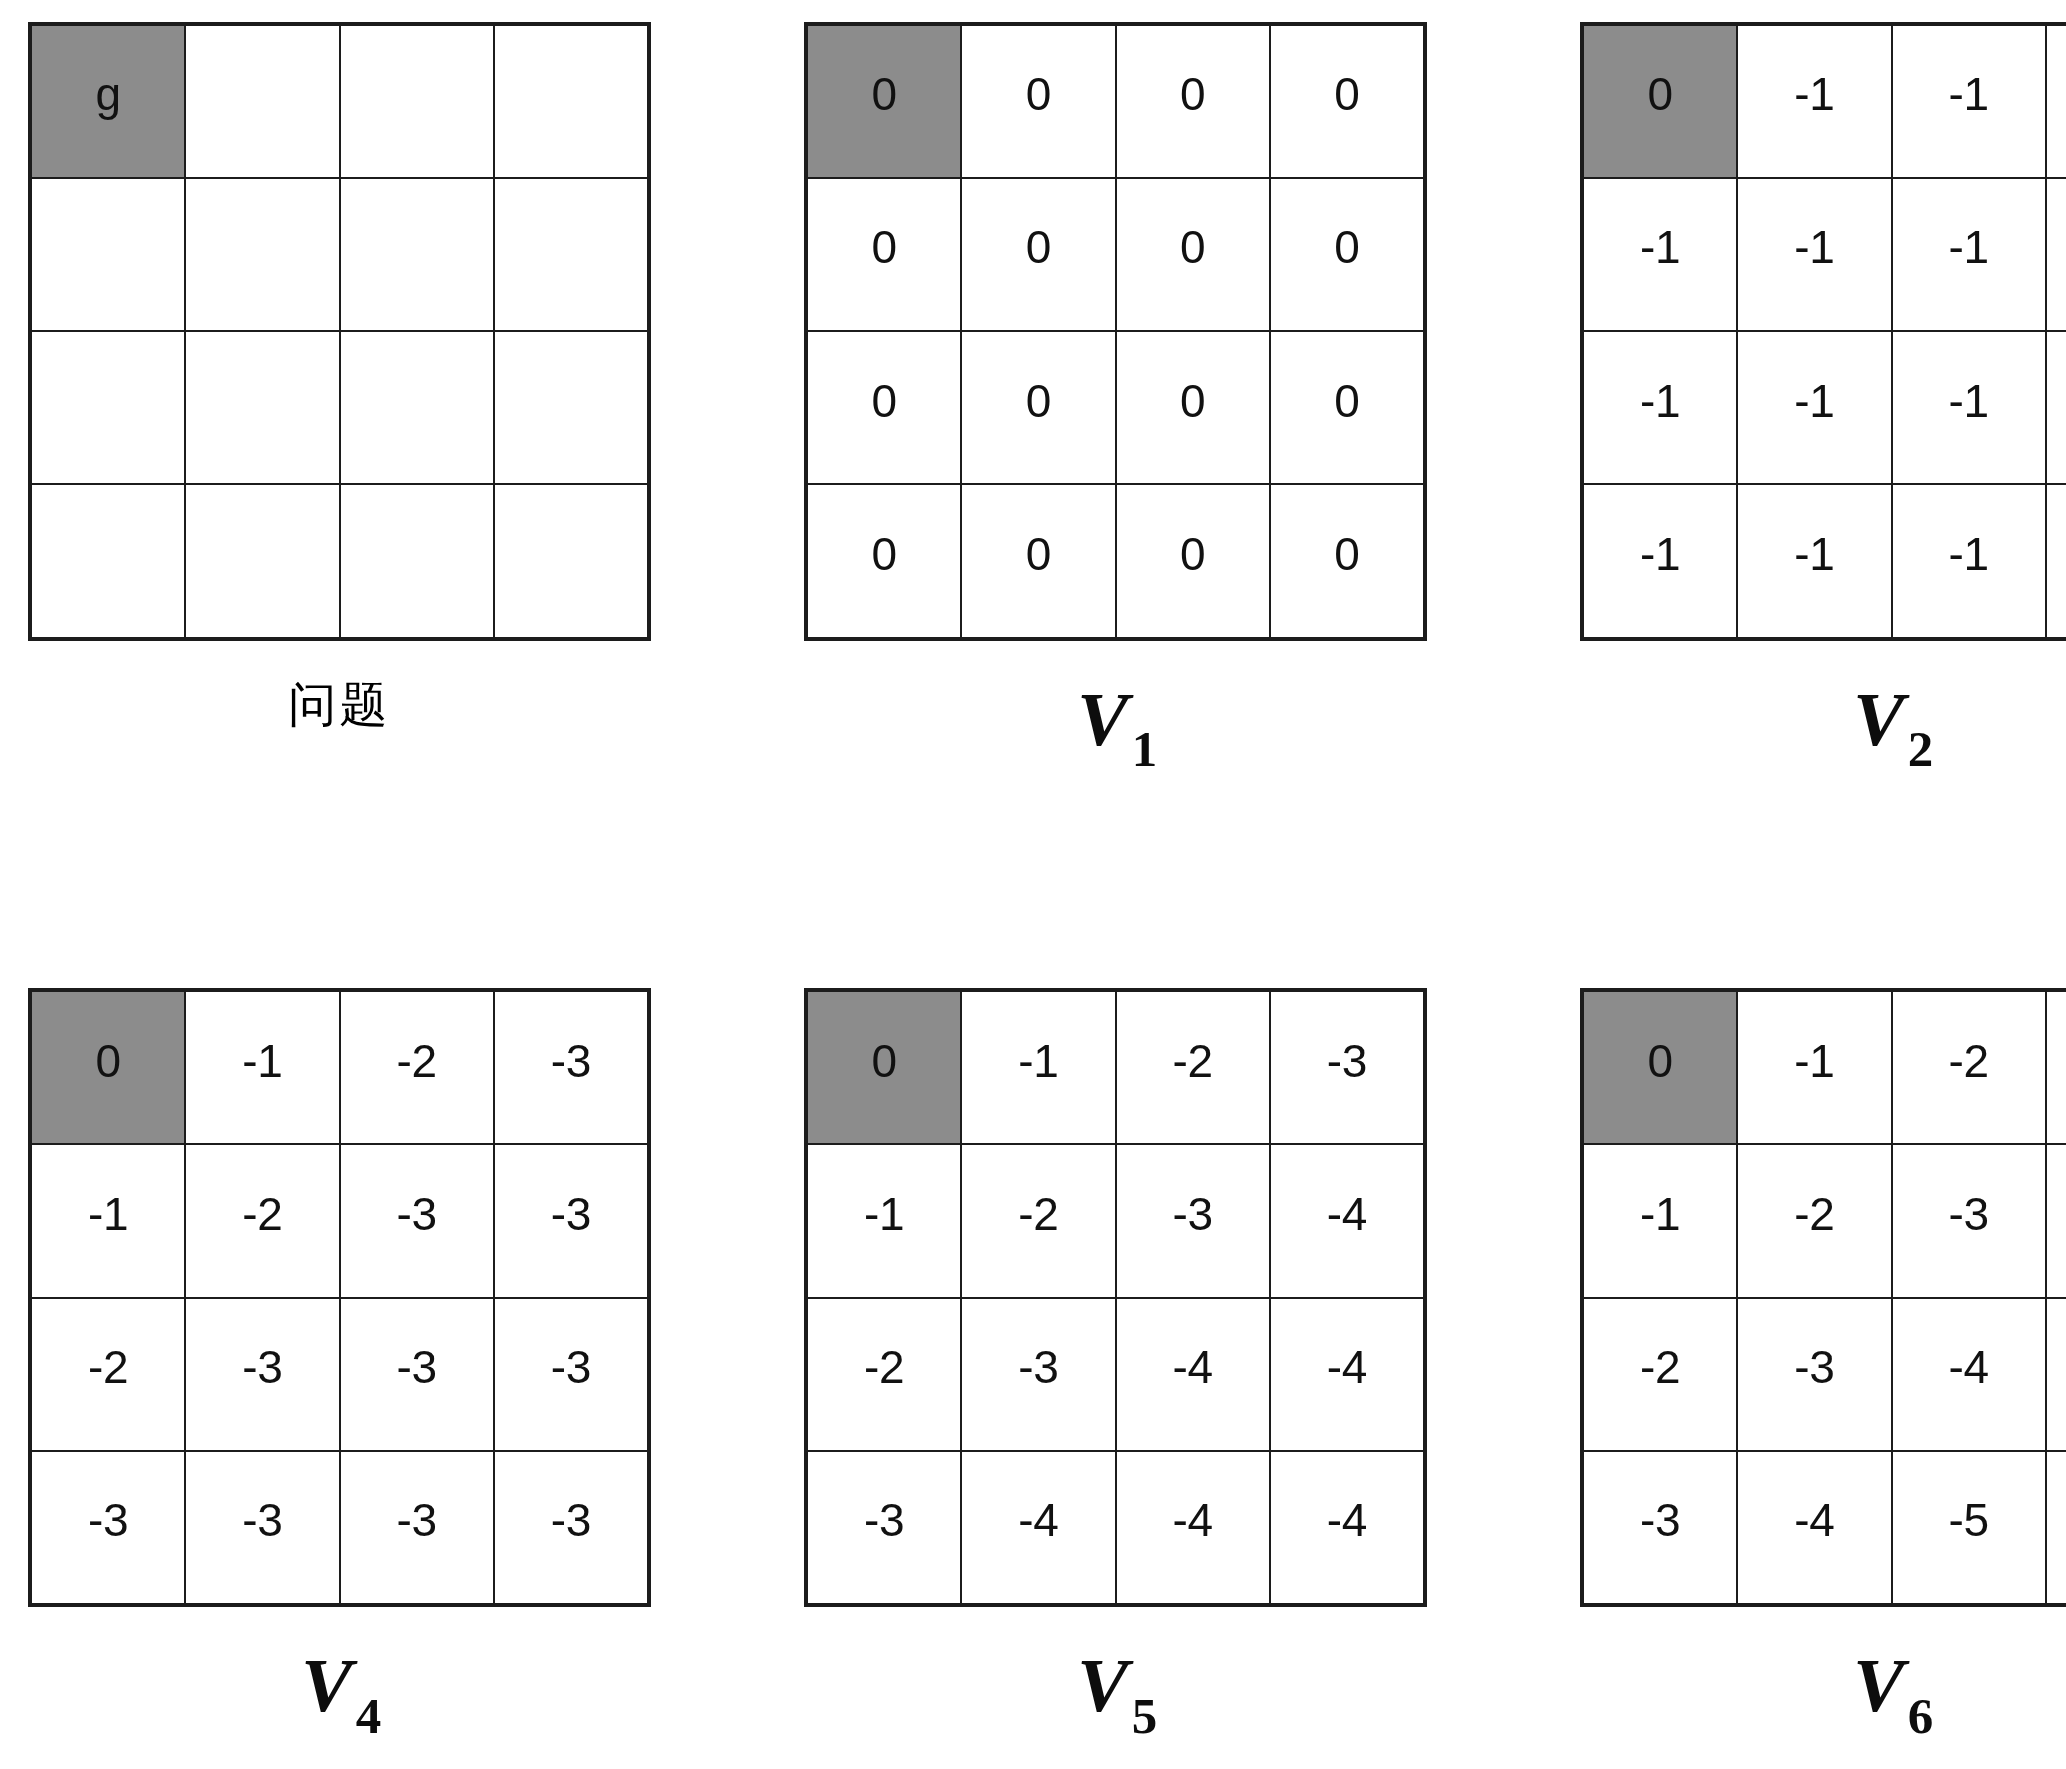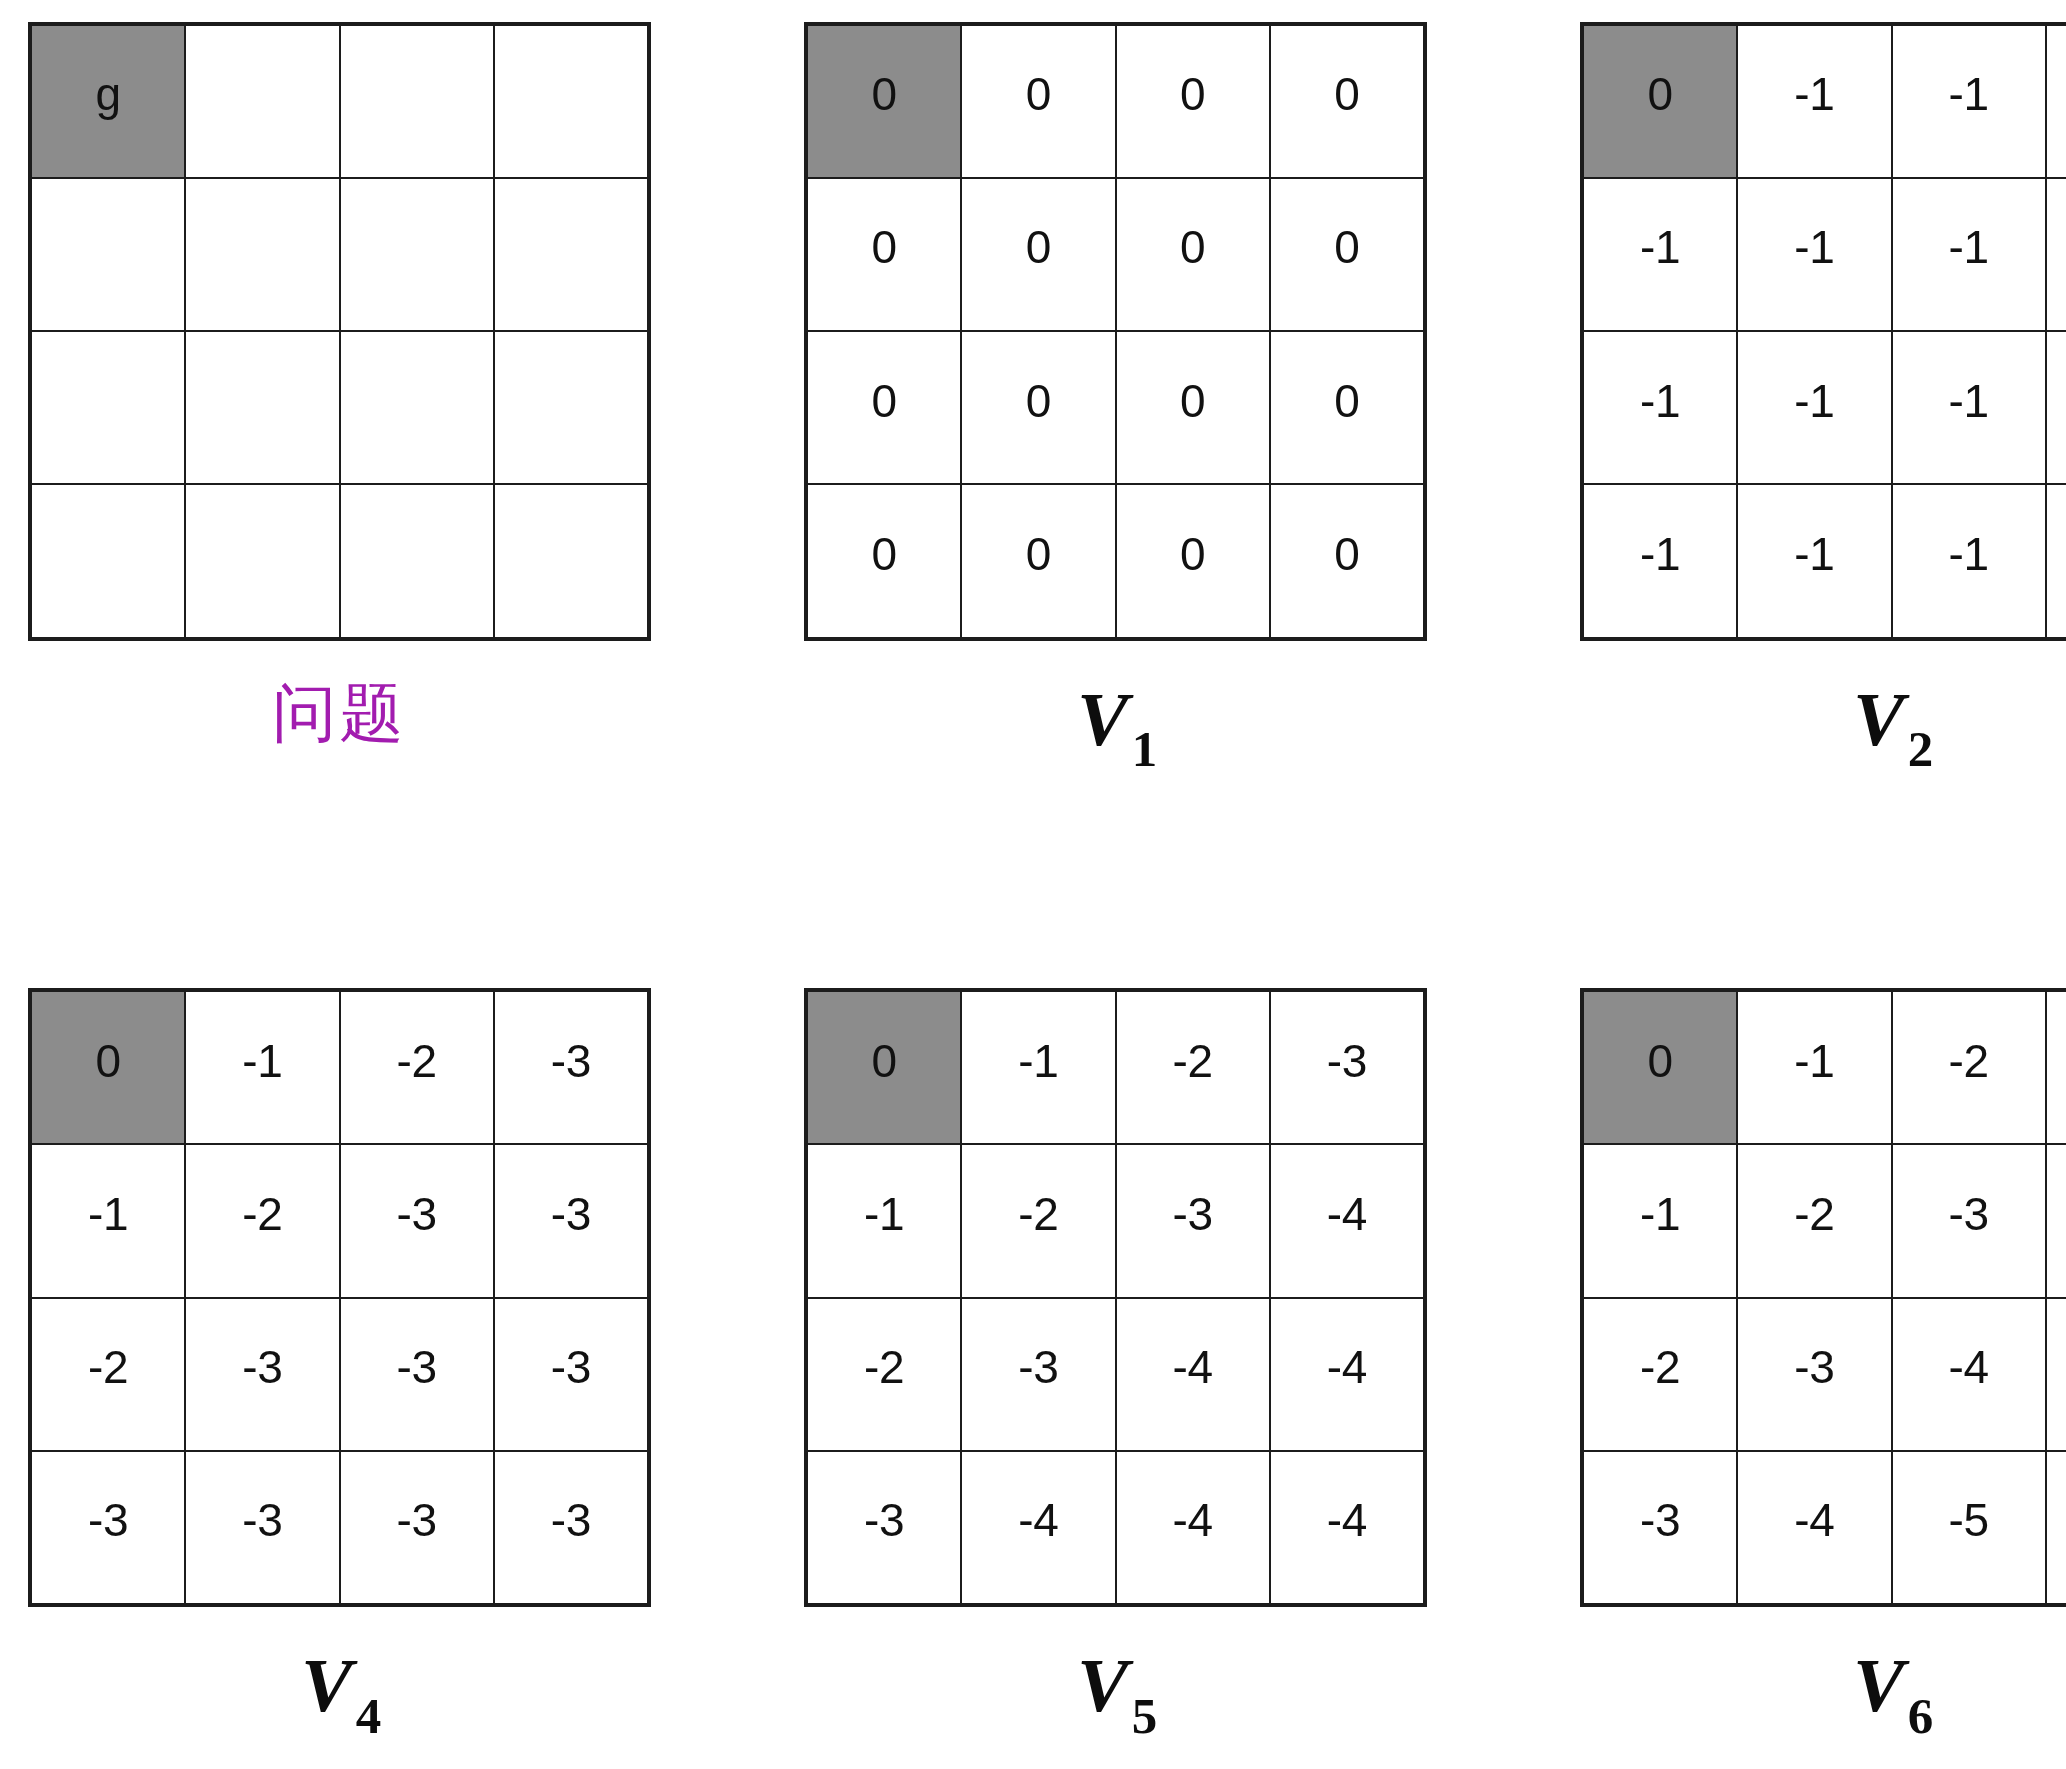--- a/index.html
+++ b/index.html
@@ -92,23 +92,23 @@
   .panel-caption {
     margin-top: 40px;
     height: 107px;
     display: flex;
     align-items: flex-start;
     justify-content: center;
     width: 100%;
   }
 
   .caption-cjk {
-    font-family: Liberation Sans, sans-serif;
-    font-size: 64px;
-    color: #a21caf;
+    font-family: Liberation Serif, serif;
+    font-size: 48px;
+    color: #000000;
     line-height: 1;
     letter-spacing: 3.3px;
   }
 
   .caption-math {
     font-family: "Liberation Serif", "DejaVu Serif", serif;
     font-weight: bold;
     font-style: italic;
     font-size: 77px;
     color: #0d0d0d;

